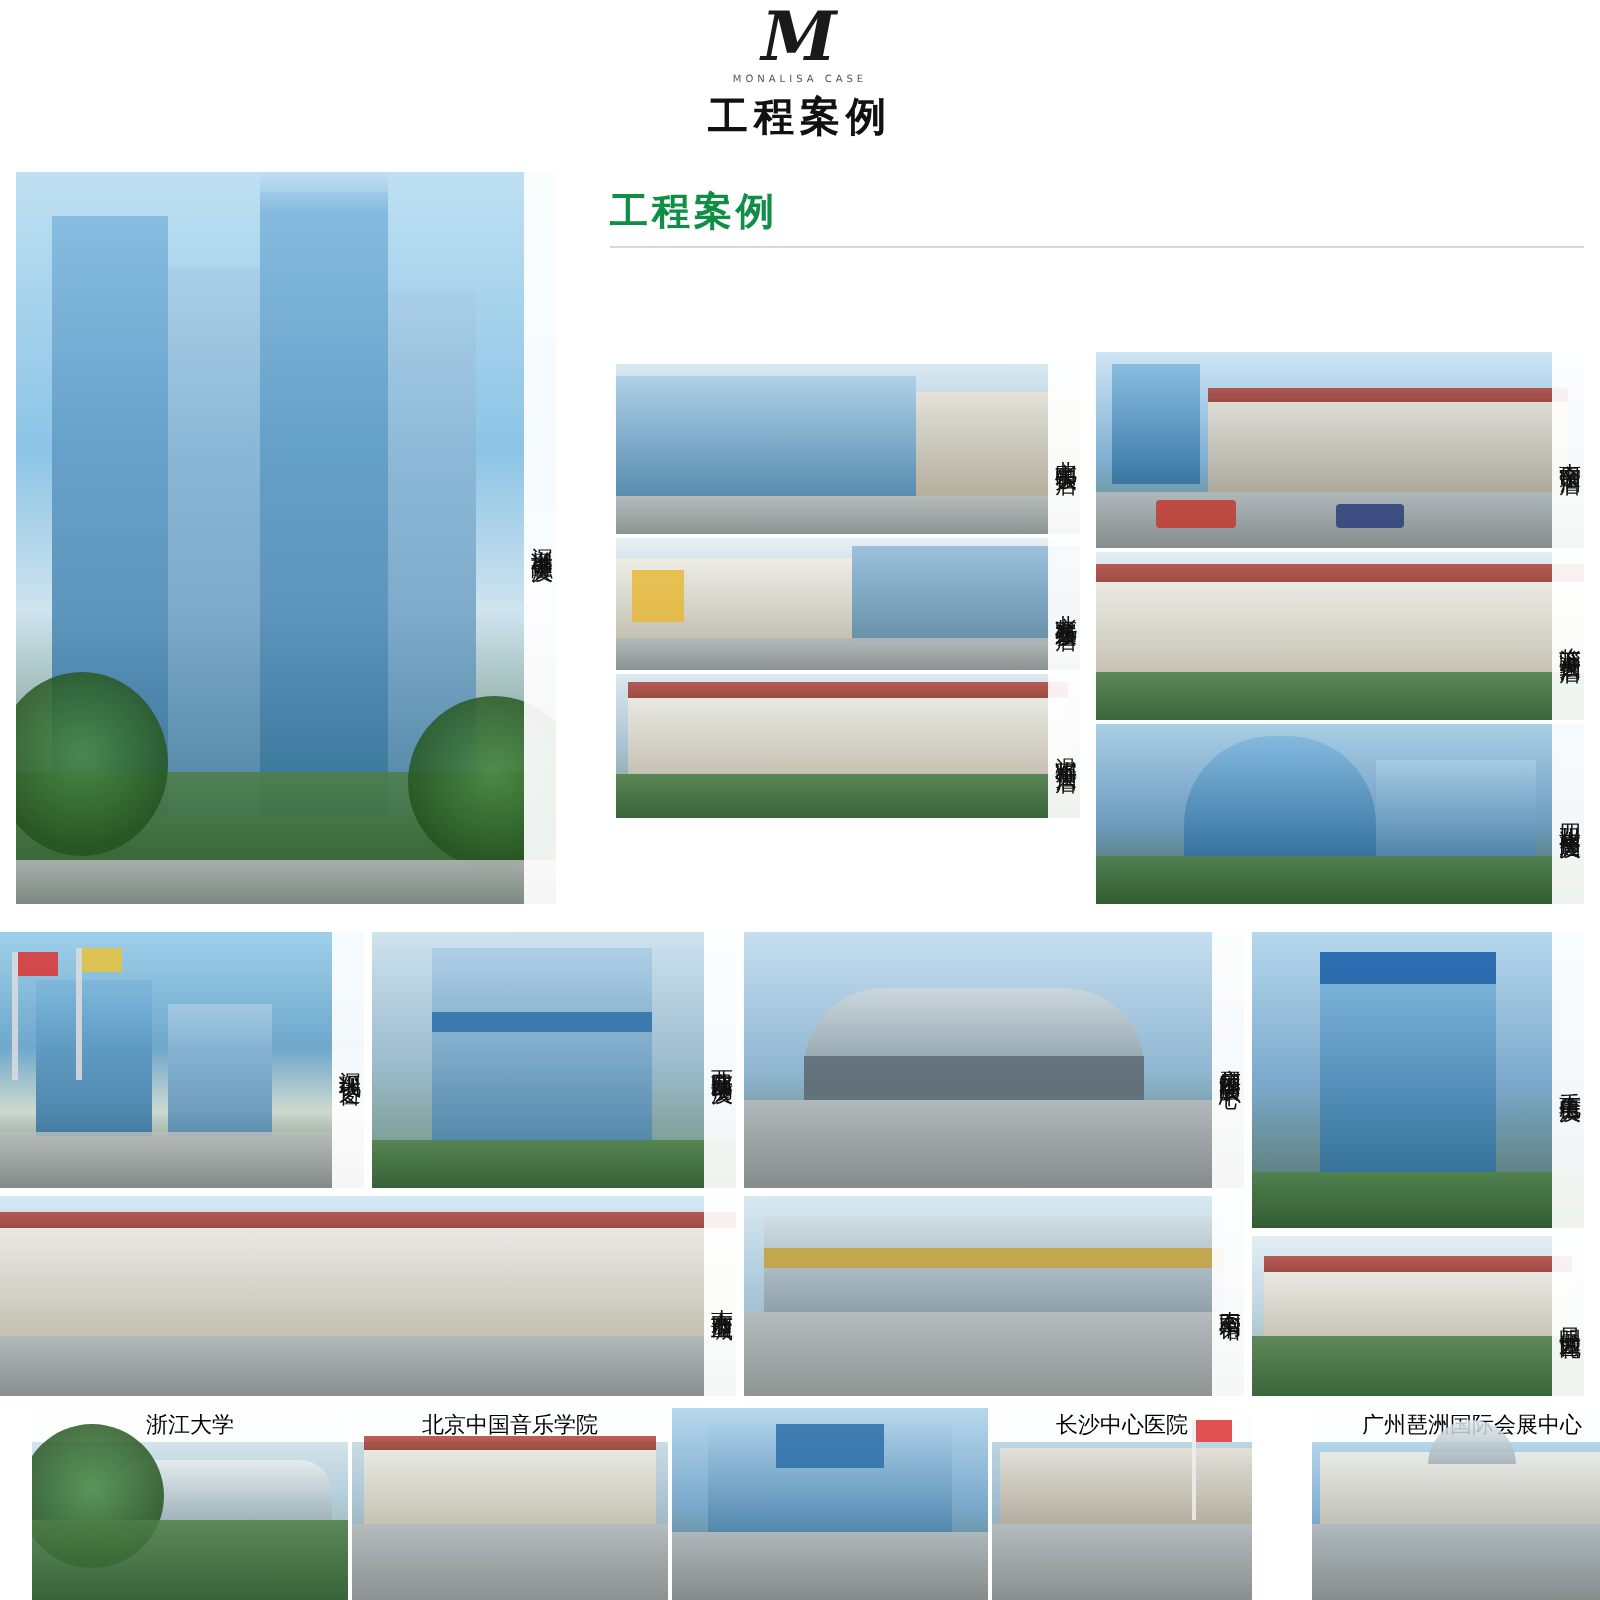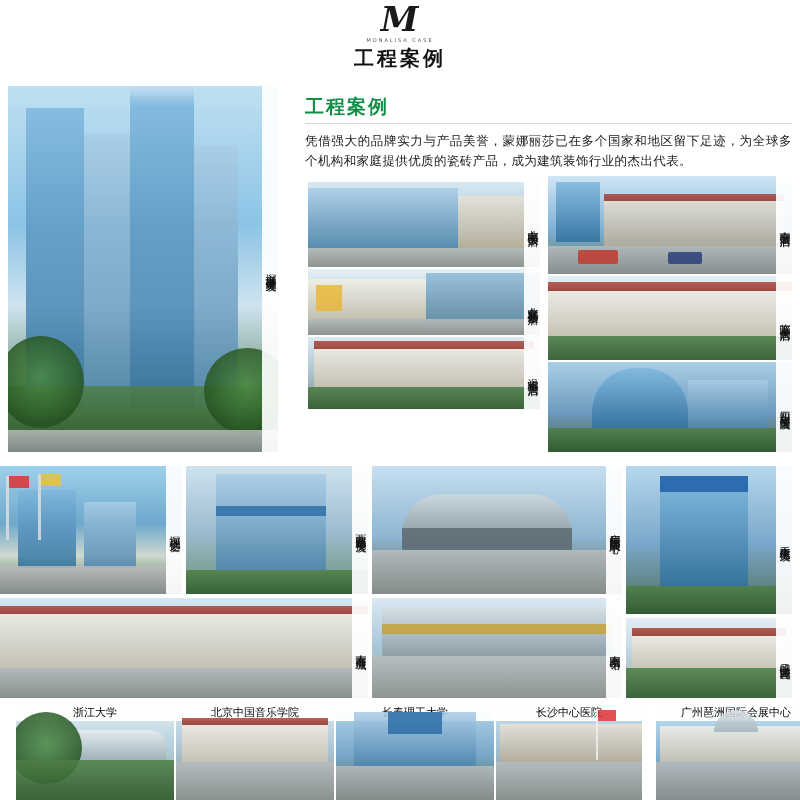--- a/index.html
+++ b/index.html
@@ -122,21 +122,20 @@
     <div class="logo">
       <div class="mark">M</div>
       <div class="sub">MONALISA CASE</div>
     </div>
     <div class="header-title">工程案例</div>
   </div>
 
   <div class="intro">
     <div class="intro-title">工程案例</div>
     <div class="intro-rule"></div>
-    <div class="intro-text">凭借强大的品牌实力与产品美誉，蒙娜丽莎已在多个国家和地区留下足迹，为全球多个机构和家庭提供优质的瓷砖产品，成为建筑装饰行业的杰出代表。</div>
   </div>
 
   <div class="tile b1" style="left:8px;top:86px;width:270px;height:366px;">
     <div class="blk glassA" style="left:18px;top:22px;width:58px;height:300px;"></div>
     <div class="blk glassB" style="left:76px;top:48px;width:46px;height:274px;"></div>
     <div class="blk glassA" style="left:122px;top:10px;width:64px;height:312px;"></div>
     <div class="blk glassB" style="left:186px;top:60px;width:44px;height:262px;"></div>
     <div class="blk" style="left:122px;top:-4px;width:64px;height:26px;background:linear-gradient(180deg,#cfe6f7,#7fb7dd);"></div>
     <div class="blk grass" style="left:0;top:300px;width:270px;height:66px;"></div>
     <div class="blk tree" style="left:-10px;top:250px;width:86px;height:92px;"></div>
@@ -258,24 +257,23 @@
       <div class="blk stoneB" style="left:6px;top:18px;width:146px;height:40px;"></div>
       <div class="blk roofR" style="left:6px;top:14px;width:146px;height:7px;"></div>
       <div class="blk road" style="left:0;top:58px;width:158px;height:38px;"></div>
       <div class="caption cap-b">北京中国音乐学院</div>
     </div>
 
     <div class="cell b11" style="left:320px;width:158px;">
       <div class="blk glassB" style="left:18px;top:8px;width:122px;height:54px;"></div>
       <div class="blk" style="left:52px;top:8px;width:54px;height:22px;background:#2d6ea8;"></div>
       <div class="blk road" style="left:0;top:62px;width:158px;height:34px;"></div>
-      <div class="caption cap-b">长春理工大学</div>
-    </div>
-
-    <div class="cell b6" style="left:480px;width:146px;">
+    </div>
+
+    <div class="cell b6" style="left:480px;width:130px;">
       <div class="blk stoneA" style="left:4px;top:20px;width:150px;height:38px;"></div>
       <div class="blk" style="left:100px;top:6px;width:2px;height:50px;background:#eee;"></div>
       <div class="blk" style="left:102px;top:6px;width:18px;height:11px;background:#d33;"></div>
       <div class="blk road" style="left:0;top:58px;width:158px;height:38px;"></div>
       <div class="caption cap-b">长沙中心医院</div>
     </div>
 
     <div class="cell b4" style="left:640px;width:160px;">
       <div class="blk stoneB" style="left:4px;top:22px;width:152px;height:36px;"></div>
       <div class="blk" style="left:58px;top:6px;width:44px;height:22px;background:linear-gradient(180deg,#dfe8ec,#9fb0b8);border-radius:22px 22px 0 0;"></div>

